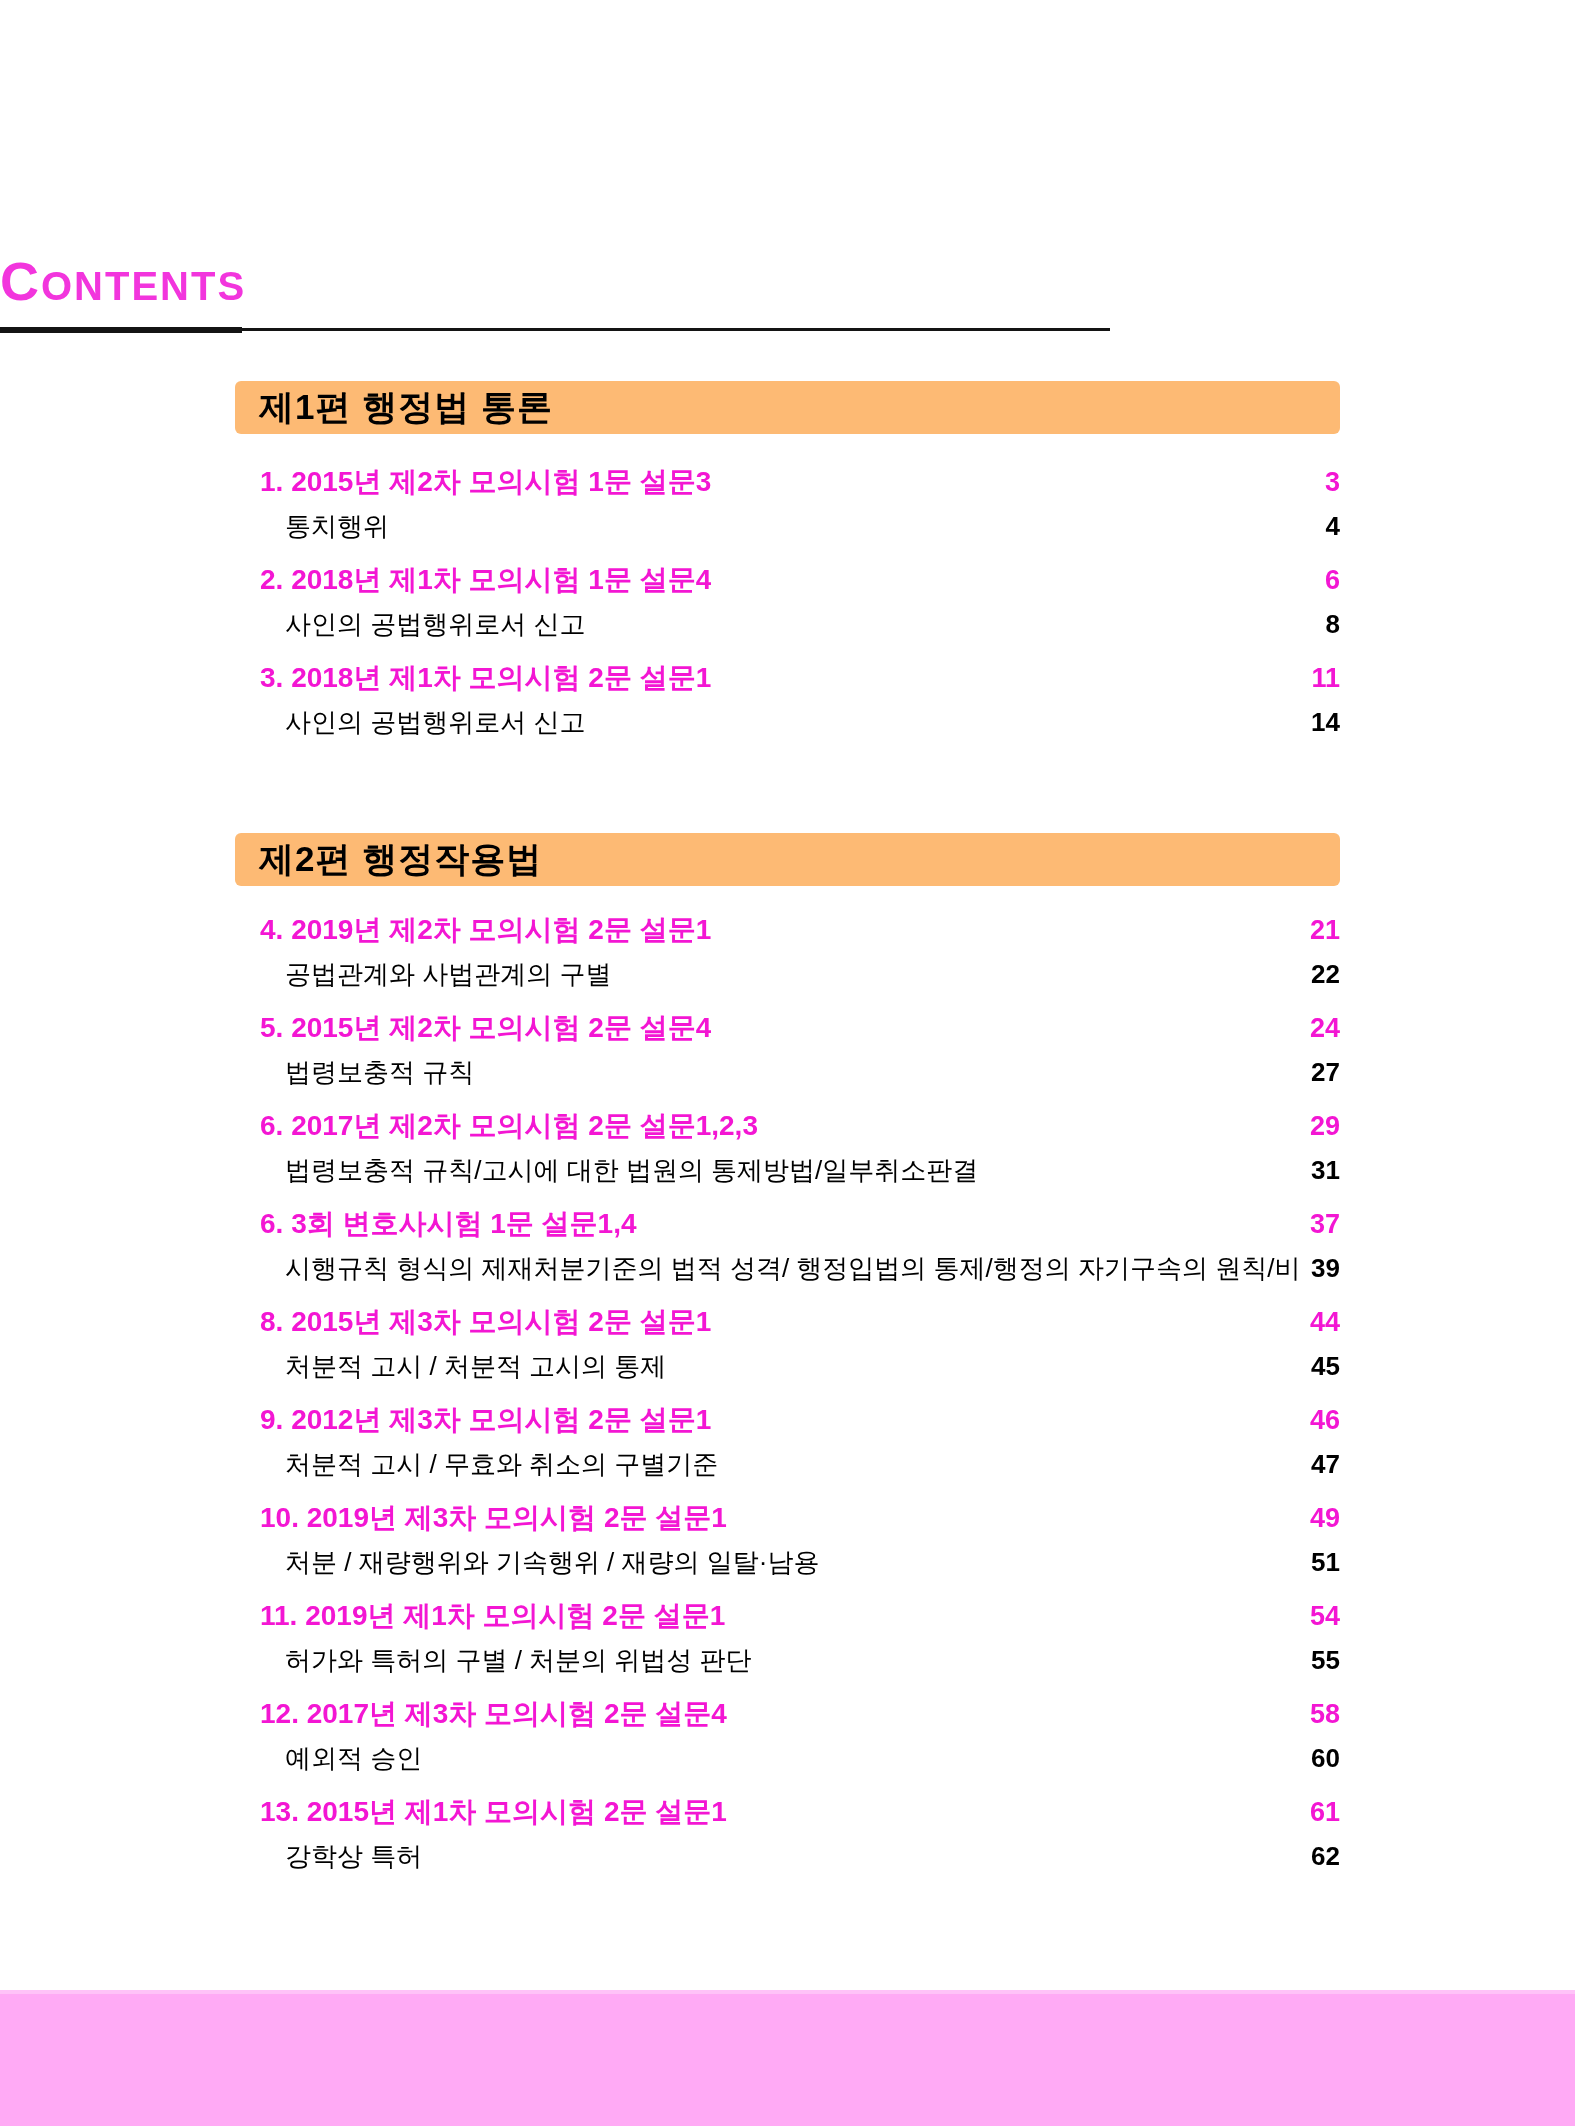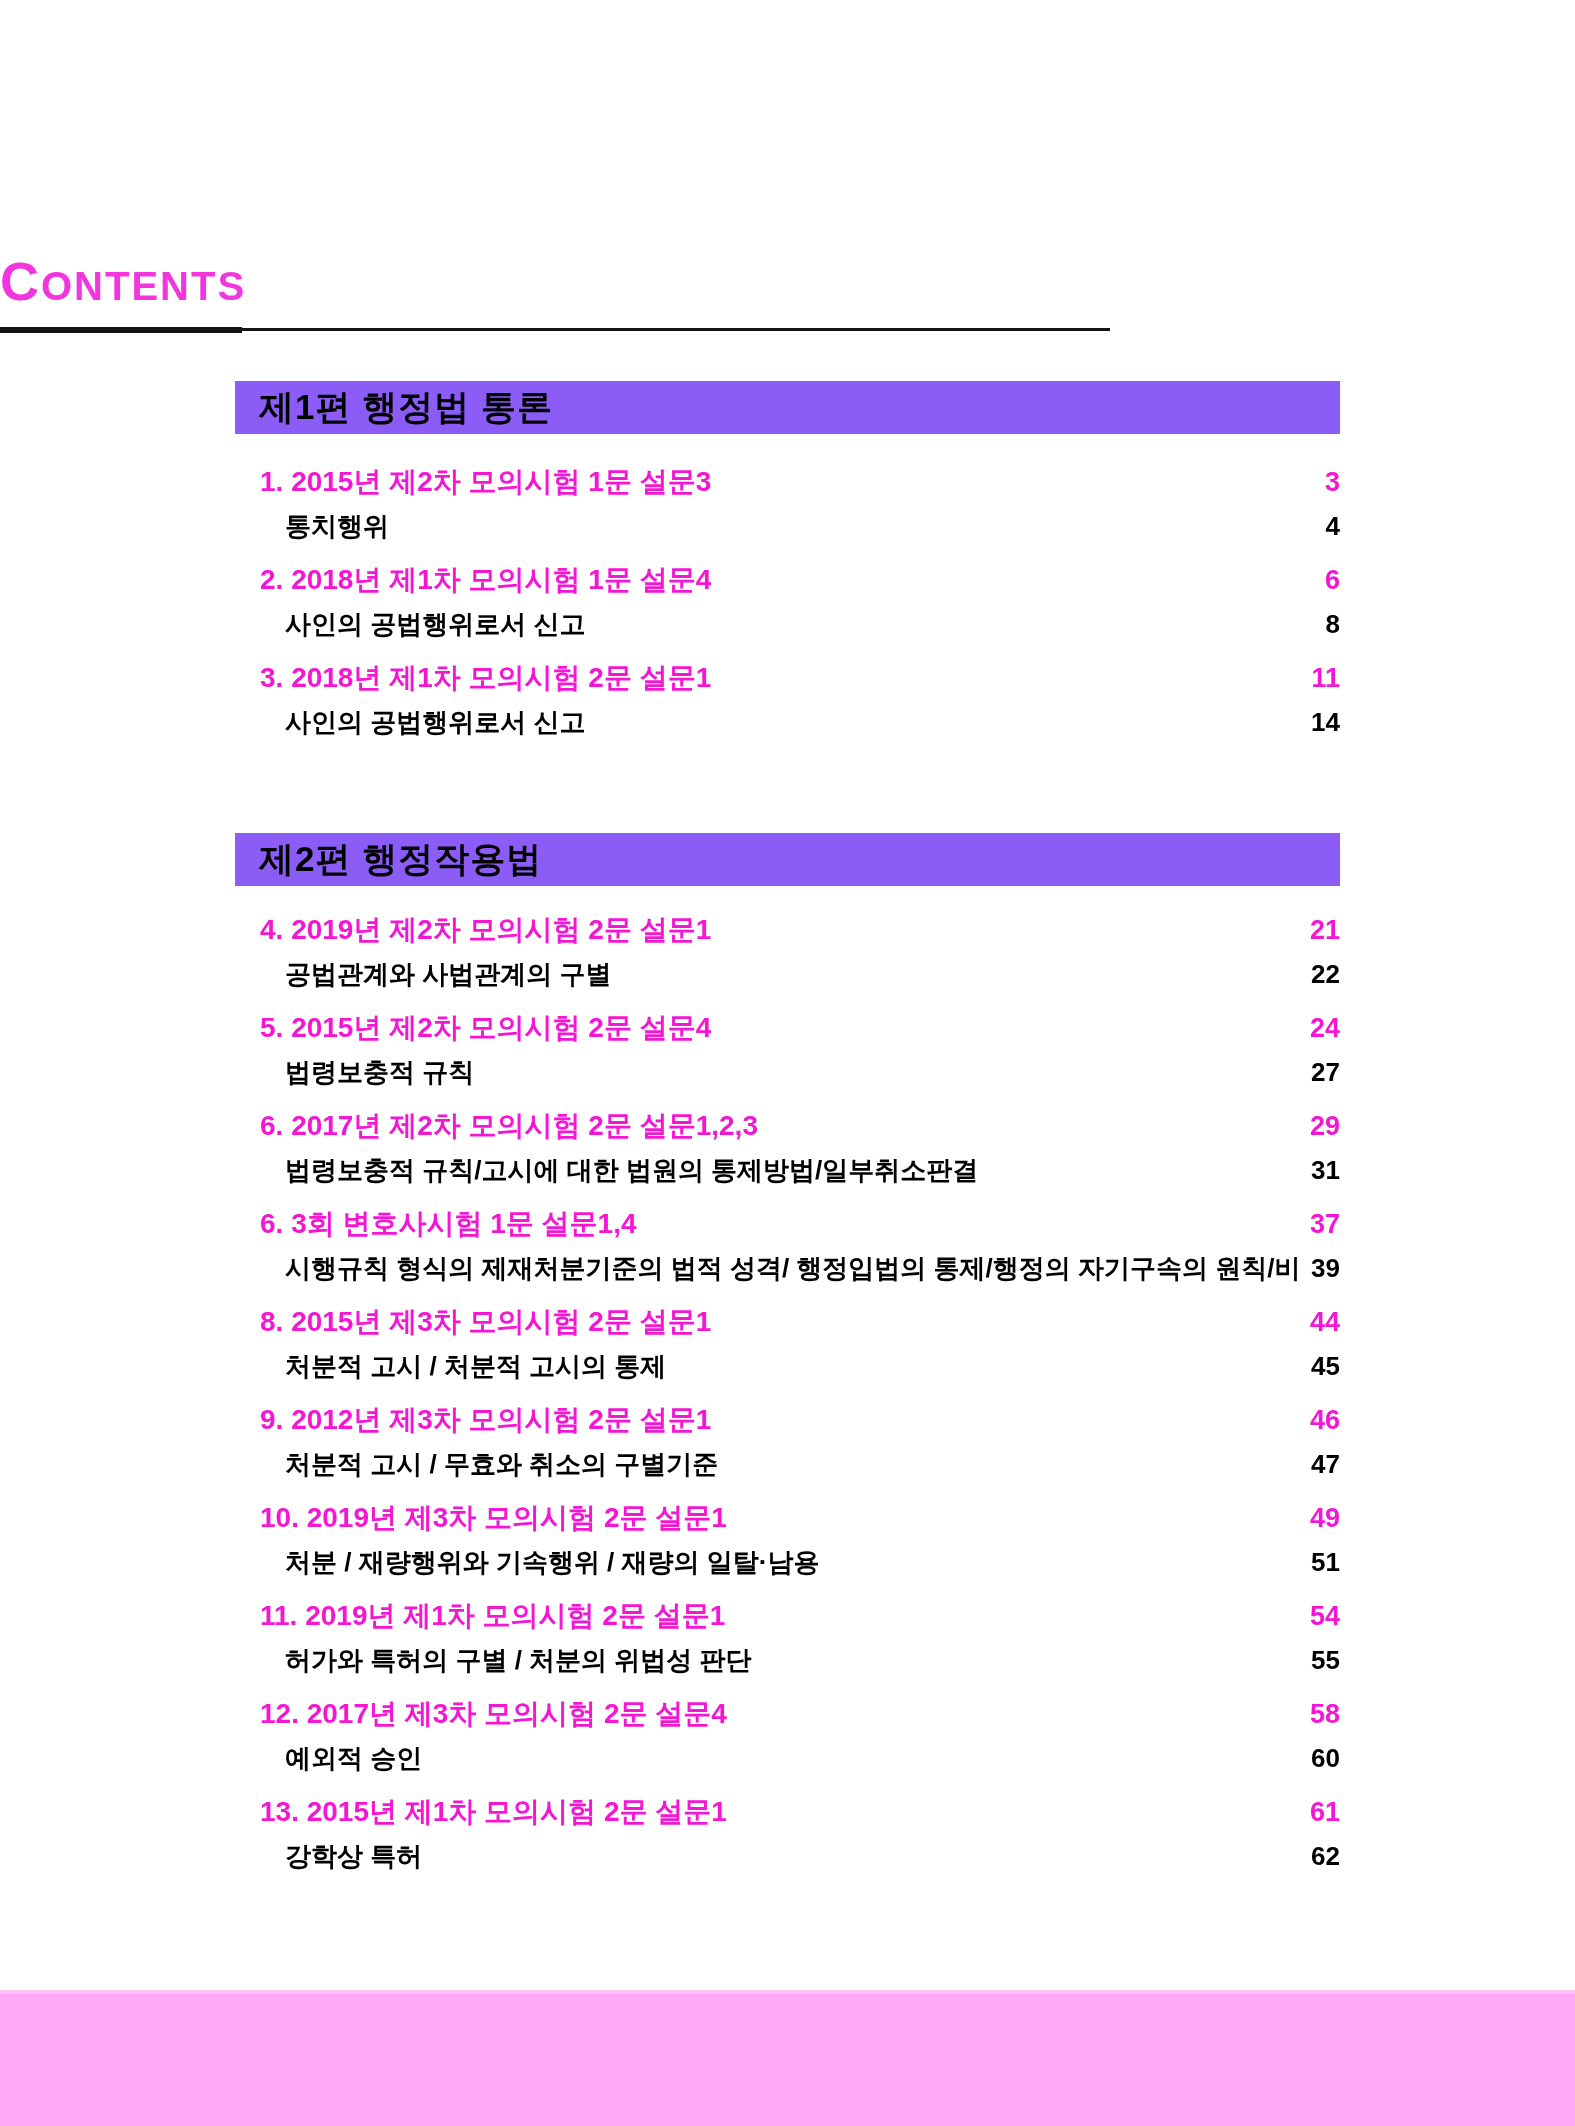--- a/index.html
+++ b/index.html
@@ -55,25 +55,26 @@
     width: 868px; height: 3px;
     background: #141414;
   }
   
   .section { position: absolute; left: 0; width: 1105px; }
   .section-1 { top: 348px; }
   .section-2 { top: 800px; }
   .section-bar {
     width: 1105px;
     height: 53px;
-    background: #8b5cf6;
+    background: #fdba74;
     display: flex;
     align-items: center;
     box-sizing: border-box;
     padding-left: 24px;
+    border-radius: 6px;
   }
   .section-bar .bar-label {
     font-size: 35px;
     font-weight: 800;
     color: #000000;
     letter-spacing: 1px;
   }
   .items { margin-top: 31px; text-align: right; }
   .section-2 .items { margin-top: 27px; }
   .toc-item { margin-bottom: 20px; }
@@ -102,21 +103,21 @@
   .entry-page {
     color: #f316d3;
     font-size: 27px;
     font-weight: 700;
     margin-left: 12px;
     flex: 0 0 auto;
   }
   .sub-label {
     color: #000000;
     font-size: 26px;
-    font-weight: 700;
+    font-weight: 400;
     white-space: nowrap;
     overflow: hidden;
     flex: 0 1 auto;
   }
   .sub-page {
     color: #000000;
     font-size: 26px;
     font-weight: 600;
     margin-left: 12px;
     flex: 0 0 auto;

